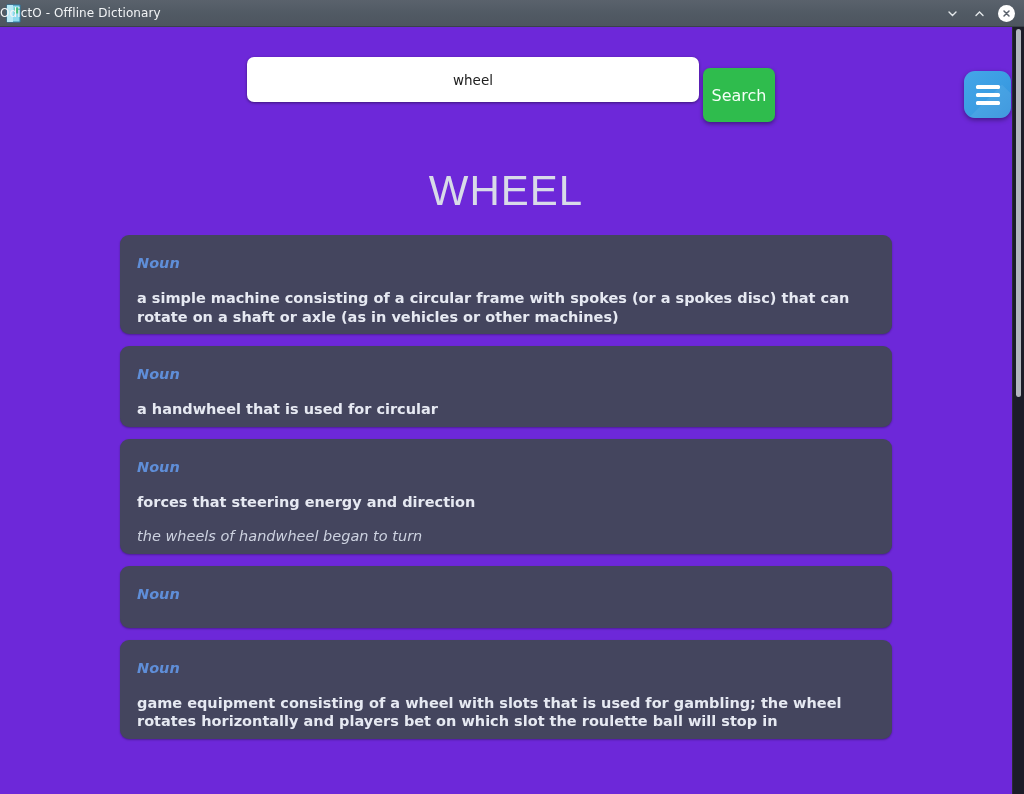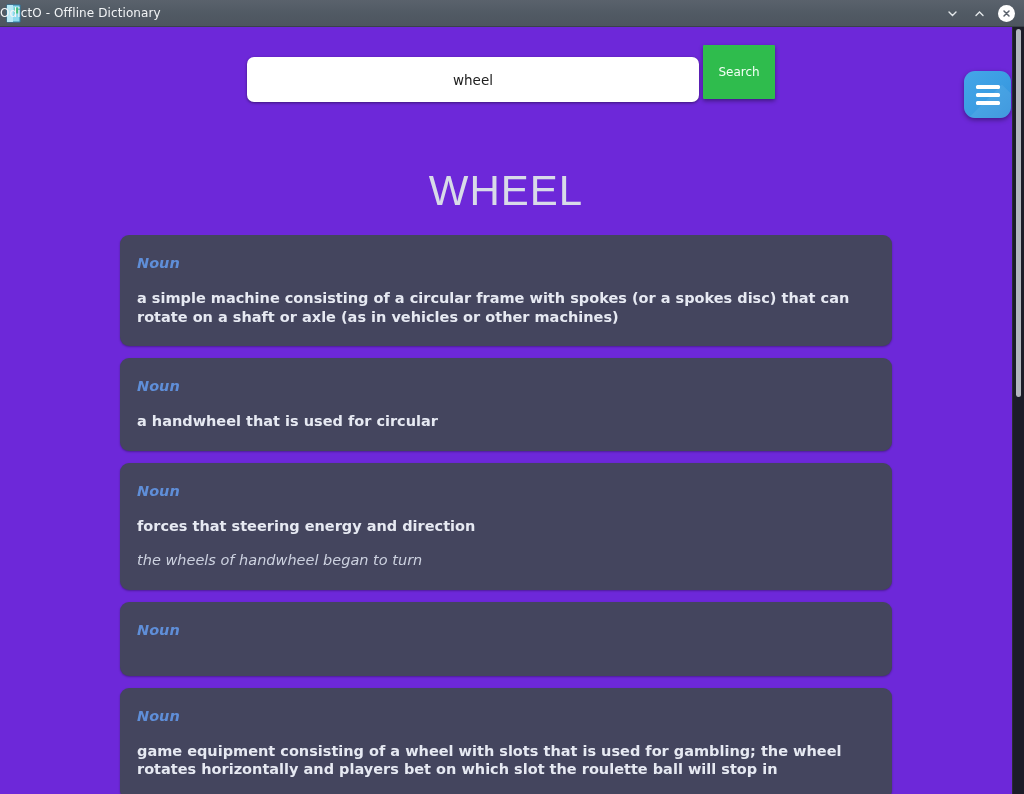--- a/index.html
+++ b/index.html
@@ -93,29 +93,29 @@
     background: #ffffff;
     color: #202020;
     font-size: 13.5px;
     font-family: "DejaVu Sans", sans-serif;
     text-align: center;
     box-shadow: 0 1px 3px rgba(0,0,0,.45);
   }
   .search-btn {
     position: absolute;
     left: 703px;
-    top: 18px;
+    top: 41px;
     width: 72px;
     height: 54px;
     border: none;
     outline: none;
-    border-radius: 1px;
+    border-radius: 7px;
     background: #2fbc4d;
     color: #f4fff6;
-    font-size: 12px;
+    font-size: 16px;
     font-family: "DejaVu Sans", sans-serif;
     cursor: pointer;
     box-shadow: 0 2px 4px rgba(0,0,0,.4);
   }
 
   .menu-btn {
     position: absolute;
     right: 13px;
     top: 44px;
     width: 47px;
@@ -173,21 +173,21 @@
     left: 0;
     top: 208px;
     width: 1012px;
     bottom: 0;
     overflow: hidden;
     padding: 0 120px;
   }
   .def-card {
     background: #44455e;
     border-radius: 9px;
-    padding: 20px 17px 20px;
+    padding: 20px 17px 8px;
     margin-bottom: 12px;
     box-shadow: 0 1px 2px rgba(0,0,0,.3);
   }
   .def-pos {
     font-size: 14.5px;
     font-style: italic;
     font-weight: bold;
     color: #5f8ed8;
     margin-bottom: 18px;
     font-family: "DejaVu Sans", sans-serif;

